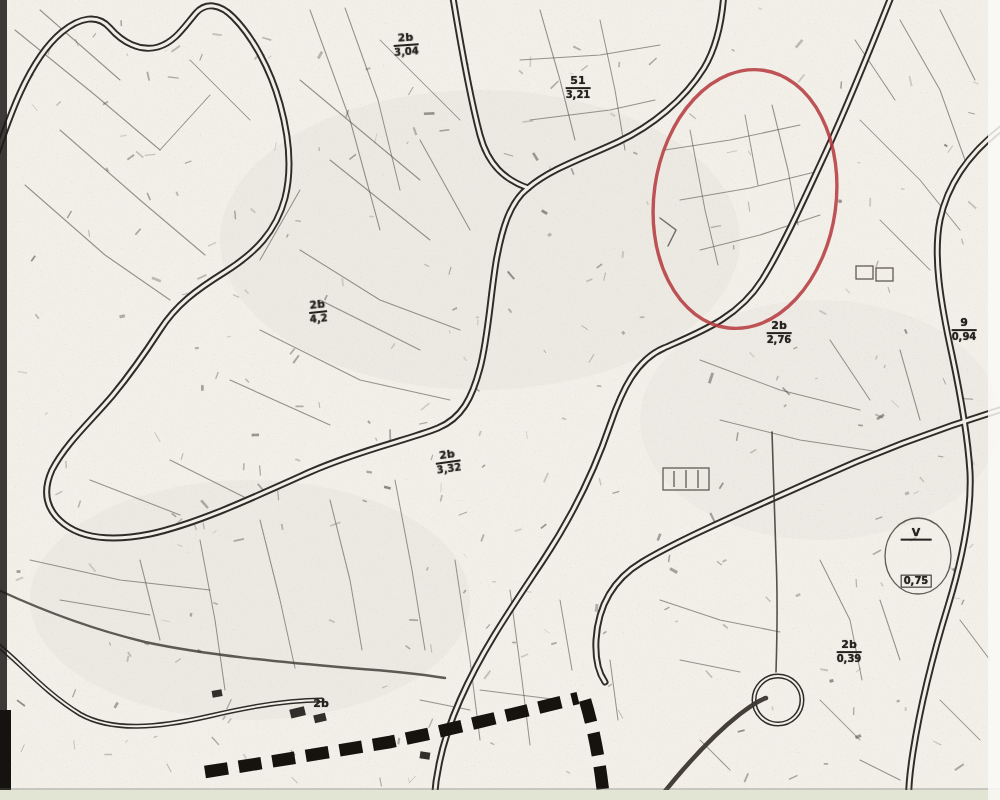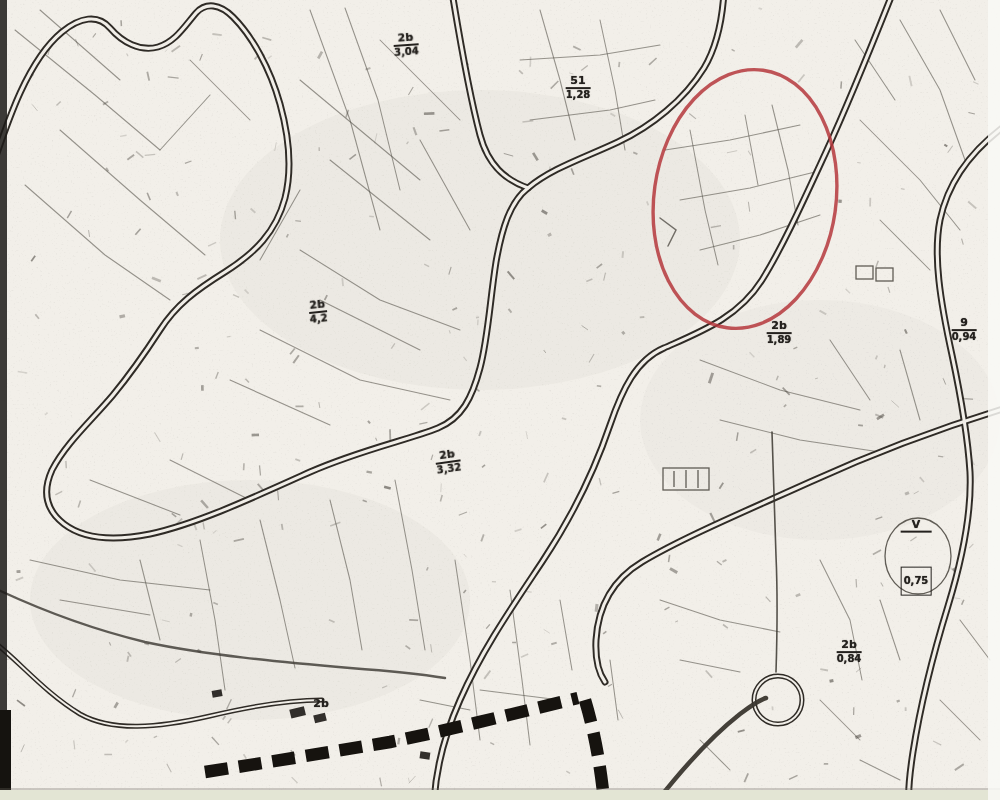--- a/index.html
+++ b/index.html
@@ -19,21 +19,21 @@
   .dash{fill:none;stroke:#16130f;stroke-width:12.5;stroke-dasharray:23 11;}
   .annotation{fill:none;stroke:var(--annotation,#b5373c);stroke-width:3.4;opacity:.85;}
   .building{fill:#1d1a16;opacity:.9;}
   .boxmark{fill:none;stroke:#3c3831;stroke-width:1.3;opacity:.8;}
   
   .map-label{position:absolute;transform:translate(-50%,-50%) rotate(var(--rot,0deg));
              font-weight:bold;font-size:11px;color:#24211e;text-align:center;line-height:1.05;
              filter:blur(0.35px);text-shadow:0 0 0.9px rgba(32,30,26,.85);white-space:nowrap;}
   .map-label .bar{display:block;height:1.7px;background:#24211e;margin:0.5px auto;min-width:17px;}
   .map-label .den{font-size:10px;}
-  .map-label.boxed .den{border:1.4px solid #24211e;padding:8px 2px;display:inline-block;margin-top:34px;}
+  .map-label.boxed .den{border:1.4px solid #24211e;padding:0 2px;display:inline-block;margin-top:34px;}
 </style>
 </head>
 <body>
 
 <div id="stage">
   <svg width="1000" height="800" viewBox="0 0 1000 800">
     <defs>
       <filter id="grain" x="0" y="0" width="100%" height="100%">
         <feTurbulence type="fractalNoise" baseFrequency="0.52" numOctaves="2" seed="7"></feTurbulence>
         <feColorMatrix type="matrix" values="0 0 0 0 0.28  0 0 0 0 0.27  0 0 0 0 0.25  0 0 0 1.5 -0.95"></feColorMatrix>
@@ -463,22 +463,22 @@
 
     <rect x="0" y="0" width="7" height="800" fill="#1c1a18" opacity="0.85"></rect>
     <rect x="0" y="710" width="11" height="90" fill="#15130f"></rect>
     <line x1="0" y1="789" x2="1000" y2="789" stroke="#6b675e" stroke-width="1" opacity="0.6"></line>
     <rect id="bottom-strip" x="0" y="790" width="1000" height="10" fill="#e3e5d4"></rect>
     <rect x="988" y="0" width="12" height="800" fill="#f9f9f6" opacity="0.85"></rect>
   </svg>
 
   <div id="label-layer">
       <div class="map-label" style="left: 406px; top: 45px; --rot: -4deg;"><span>2b</span><span class="bar"></span><span class="den">3,04</span></div>
-      <div class="map-label" style="left: 578px; top: 88px; --rot: 0deg;"><span>51</span><span class="bar"></span><span class="den">1,28</span></div>
+      <div class="map-label" style="left: 578px; top: 88px; --rot: 0deg;"><span>51</span><span class="bar"></span><span class="den">3,21</span></div>
       <div class="map-label" style="left: 318px; top: 312px; --rot: -6deg;"><span>2b</span><span class="bar"></span><span class="den">4,2</span></div>
-      <div class="map-label" style="left: 779px; top: 333px; --rot: 0deg;"><span>2b</span><span class="bar"></span><span class="den">1,89</span></div>
+      <div class="map-label" style="left: 779px; top: 333px; --rot: 0deg;"><span>2b</span><span class="bar"></span><span class="den">2,76</span></div>
       <div class="map-label" style="left: 964px; top: 330px; --rot: 0deg;"><span>9</span><span class="bar"></span><span class="den">0,94</span></div>
       <div class="map-label" style="left: 448px; top: 462px; --rot: -8deg;"><span>2b</span><span class="bar"></span><span class="den">3,32</span></div>
-      <div class="map-label" style="left: 849px; top: 652px; --rot: 0deg;"><span>2b</span><span class="bar"></span><span class="den">0,84</span></div>
+      <div class="map-label" style="left: 849px; top: 652px; --rot: 0deg;"><span>2b</span><span class="bar"></span><span class="den">0,39</span></div>
       <div class="map-label boxed" style="left: 916px; top: 557px; --rot: 0deg;"><span>V</span><span class="bar"></span><span class="den">0,75</span></div>
       <div class="map-label no-den" style="left: 321px; top: 704px; --rot: 0deg;"><span>2b</span><span class="den"></span></div>
     </div>
 </div>
 
 </body></html>

